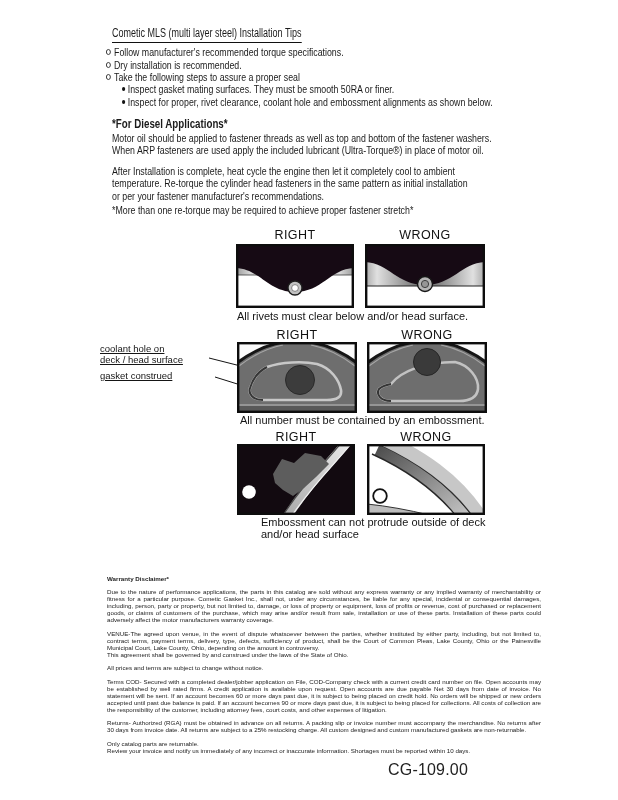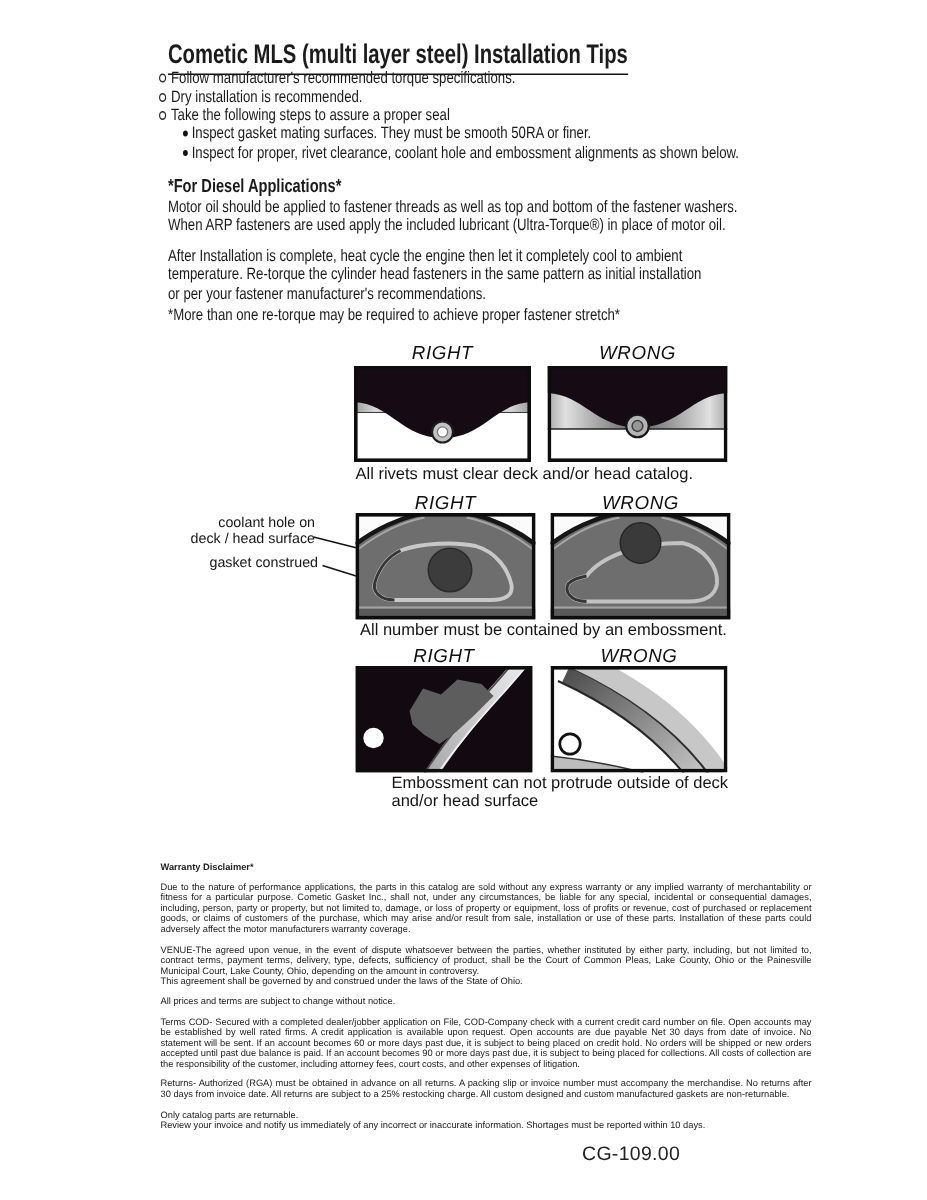--- a/index.html
+++ b/index.html
@@ -5,45 +5,45 @@
   html,body{margin:0;padding:0;background:#fff;}
   .page{
     position:relative;width:618px;height:800px;background:#ffffff;overflow:hidden;
     font-family:"Liberation Sans","DejaVu Sans",sans-serif;color:#1b1b1b;
   }
   
   .cond{display:inline-block;transform:scaleX(0.80);transform-origin:0 0;white-space:pre-line;}
   .cond75{display:inline-block;transform:scaleX(0.75);transform-origin:0 0;white-space:nowrap;}
   .cond78{display:inline-block;transform:scaleX(0.78);transform-origin:0 0;white-space:nowrap;}
 
-  .title{position:absolute;left:112px;top:26px;font-size:18px;font-weight:bold;}
+  .title{position:absolute;left:112px;top:26px;font-size:12px;font-weight:normal;}
   .title .cond75{border-bottom:1.6px solid #111;padding-bottom:2px;}
 
   .bullets{position:absolute;left:106px;top:46px;width:620px;transform:scaleX(0.80);transform-origin:0 0;font-size:11px;}
   .brow{display:flex;align-items:center;height:12.4px;white-space:nowrap;}
   .brow.sub{margin-left:20px;}
   .circ{width:4px;height:4px;border:1px solid #2a2a2a;border-radius:50%;margin-right:4px;flex:0 0 auto;}
   .dot{width:4.2px;height:4.2px;background:#141414;border-radius:50%;margin-right:3px;flex:0 0 auto;}
 
   .h-diesel{position:absolute;left:112px;top:117px;font-size:12.5px;font-weight:bold;margin:0;}
   .body-p{position:absolute;left:112px;margin:0;font-size:11px;line-height:12.4px;width:620px;}
   .body-p .cond{width:600px;}
 
-  .figlabel{position:absolute;font-size:12.5px;letter-spacing:0.4px;text-align:center;color:#101010;font-style:italic;}
+  .figlabel{position:absolute;font-size:12.5px;letter-spacing:0.4px;text-align:center;color:#101010;}
   .figimg{position:absolute;line-height:0;}
   .figcap{position:absolute;font-size:11px;line-height:11.5px;color:#151515;white-space:pre-line;}
 
-  .ann{position:absolute;font-size:9.5px;line-height:10.5px;text-align:right;color:#151515;white-space:pre-line;}
+  .ann{position:absolute;font-size:9.5px;line-height:10.5px;color:#151515;white-space:pre-line;text-decoration:underline;}
   .leader{position:absolute;pointer-events:none;}
 
   .disclaimer{position:absolute;left:107px;top:575px;width:434px;font-size:6.2px;line-height:7px;text-align:justify;color:#222;}
   .disclaimer h3{margin:0 0 6px 0;font-size:6.2px;}
   .disclaimer p{margin:0 0 6.5px 0;white-space:pre-line;}
 
-  .doccode{position:absolute;left:388px;top:761px;font-size:13px;letter-spacing:0.2px;color:#222;}
+  .doccode{position:absolute;left:388px;top:761px;font-size:16px;letter-spacing:0.2px;color:#222;}
 </style>
 </head>
 <body>
 
 <div class="page">
 
   <h1 class="title" style="margin:0;"><span class="cond75">Cometic MLS (multi layer steel) Installation Tips</span></h1>
 
   <div class="bullets">
     <div class="brow">
@@ -114,21 +114,21 @@
       </defs>
       <rect x="0" y="0" width="120" height="64" fill="#ffffff"></rect>
       <rect x="0" y="18" width="120" height="24" fill="url(#w2)"></rect>
       <line x1="0" y1="42" x2="120" y2="42" stroke="#222" stroke-width="1"></line>
       <path d="M0 0 H120 V18 C96 19 88 41 60 41 C32 41 24 19 0 18 Z" fill="#160a14"></path>
       <circle cx="60" cy="40" r="7.5" fill="#b5b5b5" stroke="#161616" stroke-width="1.4"></circle>
       <circle cx="60" cy="40" r="3.6" fill="#969696" stroke="#3f3f3f" stroke-width="1"></circle>
       <rect x="1.2" y="1.2" width="117.6" height="61.6" fill="none" stroke="#0d0d0d" stroke-width="2.4"></rect>
     </svg>
   </div>
-  <div class="figcap" style="left:237px;top:311px;">All rivets must clear deck and/or head catalog.</div>
+  <div class="figcap" style="left:237px;top:311px;">All rivets must clear below and/or head surface.</div>
 
   <div class="figlabel" style="left:237px;top:328px;width:120px;">RIGHT</div>
   <div class="figlabel" style="left:367px;top:328px;width:120px;">WRONG</div>
 
   <div class="ann" style="left:100px;top:344px;width:110px;">coolant hole on
 deck / head surface</div>
   <div class="ann" style="left:100px;top:371px;width:112px;">gasket construed</div>
 
   <svg class="leader" style="left:205px;top:350px;" width="100" height="48" viewBox="0 0 100 48">
     <line x1="4" y1="8" x2="95" y2="31" stroke="#141414" stroke-width="1"></line>

